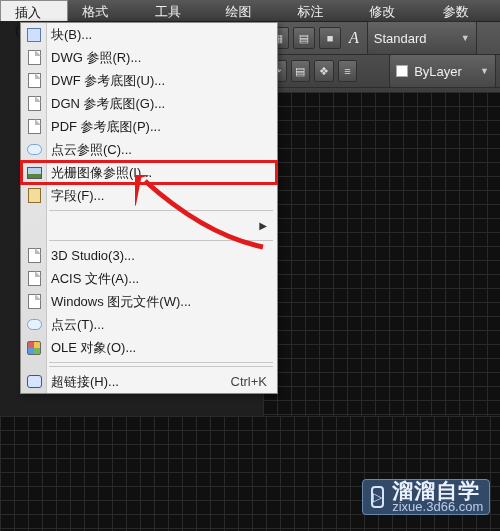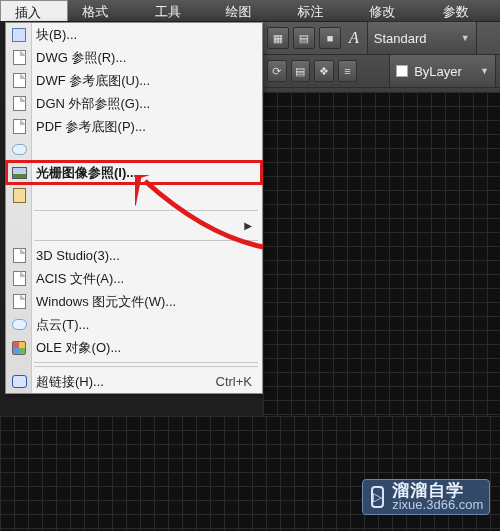--- a/index.html
+++ b/index.html
@@ -31,21 +31,21 @@
   .menubar .item.active {
     background: #efefef;
     color: #111;
     border: 1px solid #8a8a8a;
     border-bottom: none;
   }
 
   
   .dropdown {
     position: absolute;
-    left: 5px; top: 22px;
+    left: 20px; top: 22px;
     width: 258px;
     background: #f4f4f4;
     border: 1px solid #8a8a8a;
     box-shadow: 2px 2px 6px rgba(0,0,0,.4);
     z-index: 10;
   }
   .iconcol {
     position: absolute;
     left: 0; top: 0; bottom: 0;
     width: 26px;
@@ -67,21 +67,20 @@
   .mi .arrow { margin-left: auto; color: #333; font-size: 10px; }
   .mi .ico {
     position: absolute; left: 4px; top: 3px;
     width: 18px; height: 17px;
     display: flex; align-items: center; justify-content: center;
   }
   .mi.highlight {
     outline: 3px solid #e11b1b;
     outline-offset: -2px;
     z-index: 2;
-    font-weight: bold;
   }
   .sep {
     height: 1px;
     margin: 3px 4px 3px 28px;
     background: #c6c6c6;
   }
 
   
   .ico-sq  { width:14px;height:14px;border:1px solid #5a78a8;background:#cfe0ff; }
   .ico-doc { width:13px;height:15px;border:1px solid #7b7b7b;background:#fff;position:relative; }
@@ -165,21 +164,21 @@
     border:1px solid #6a87ae;
     border-radius:4px;
     display:flex; align-items:center;
     padding:0 8px; gap:8px;
     z-index:30;
   }
   .badge .pl{
     width:22px;height:22px;border:2px solid #d7e4ff;border-radius:4px;
     display:flex;align-items:center;justify-content:center;color:#d7e4ff;font-size:12px;
   }
-  .badge .tx{ color:#e9f1ff; font-size:17px; font-weight:600; letter-spacing:1px;}
+  .badge .tx{ color:#e9f1ff; font-size:21px; font-weight:600; letter-spacing:1px;}
   .badge .sub{ color:#b9cdea; font-size:13px; margin-top:-2px;}
   .badge .col{ display:flex; flex-direction:column; line-height:1.1;}
 </style>
 </head>
 <body>
 
 <div class="menubar">
   <div class="item active"><span>插入(I)</span></div>
   <div class="item"><span>格式(O)</span></div>
   <div class="item"><span>工具(T)</span></div>
@@ -207,43 +206,45 @@
   <div class="mi">
     <span class="ico">
         <span class="ico-doc"></span>
       </span>
     <span class="lbl">DWF 参考底图(U)...</span>
   </div>
   <div class="mi">
     <span class="ico">
         <span class="ico-doc"></span>
       </span>
-    <span class="lbl">DGN 外部参照(G)...</span>
+    <span class="lbl">DGN 参考底图(G)...</span>
   </div>
   <div class="mi">
     <span class="ico">
         <span class="ico-doc"></span>
       </span>
     <span class="lbl">PDF 参考底图(P)...</span>
   </div>
   <div class="mi">
     <span class="ico">
         <span class="ico-cld"></span>
       </span>
+    <span class="lbl">点云参照(C)...</span>
   </div>
   <div class="mi highlight">
     <span class="ico">
         <span class="ico-img"></span>
       </span>
     <span class="lbl">光栅图像参照(I)...</span>
   </div>
   <div class="mi">
     <span class="ico">
         <span class="ico-fld"></span>
       </span>
+    <span class="lbl">字段(F)...</span>
   </div>
 
   <div class="sep"></div>
 
   <div class="mi">
     <span class="arrow">▶</span>
   </div>
 
   <div class="sep"></div>
 

